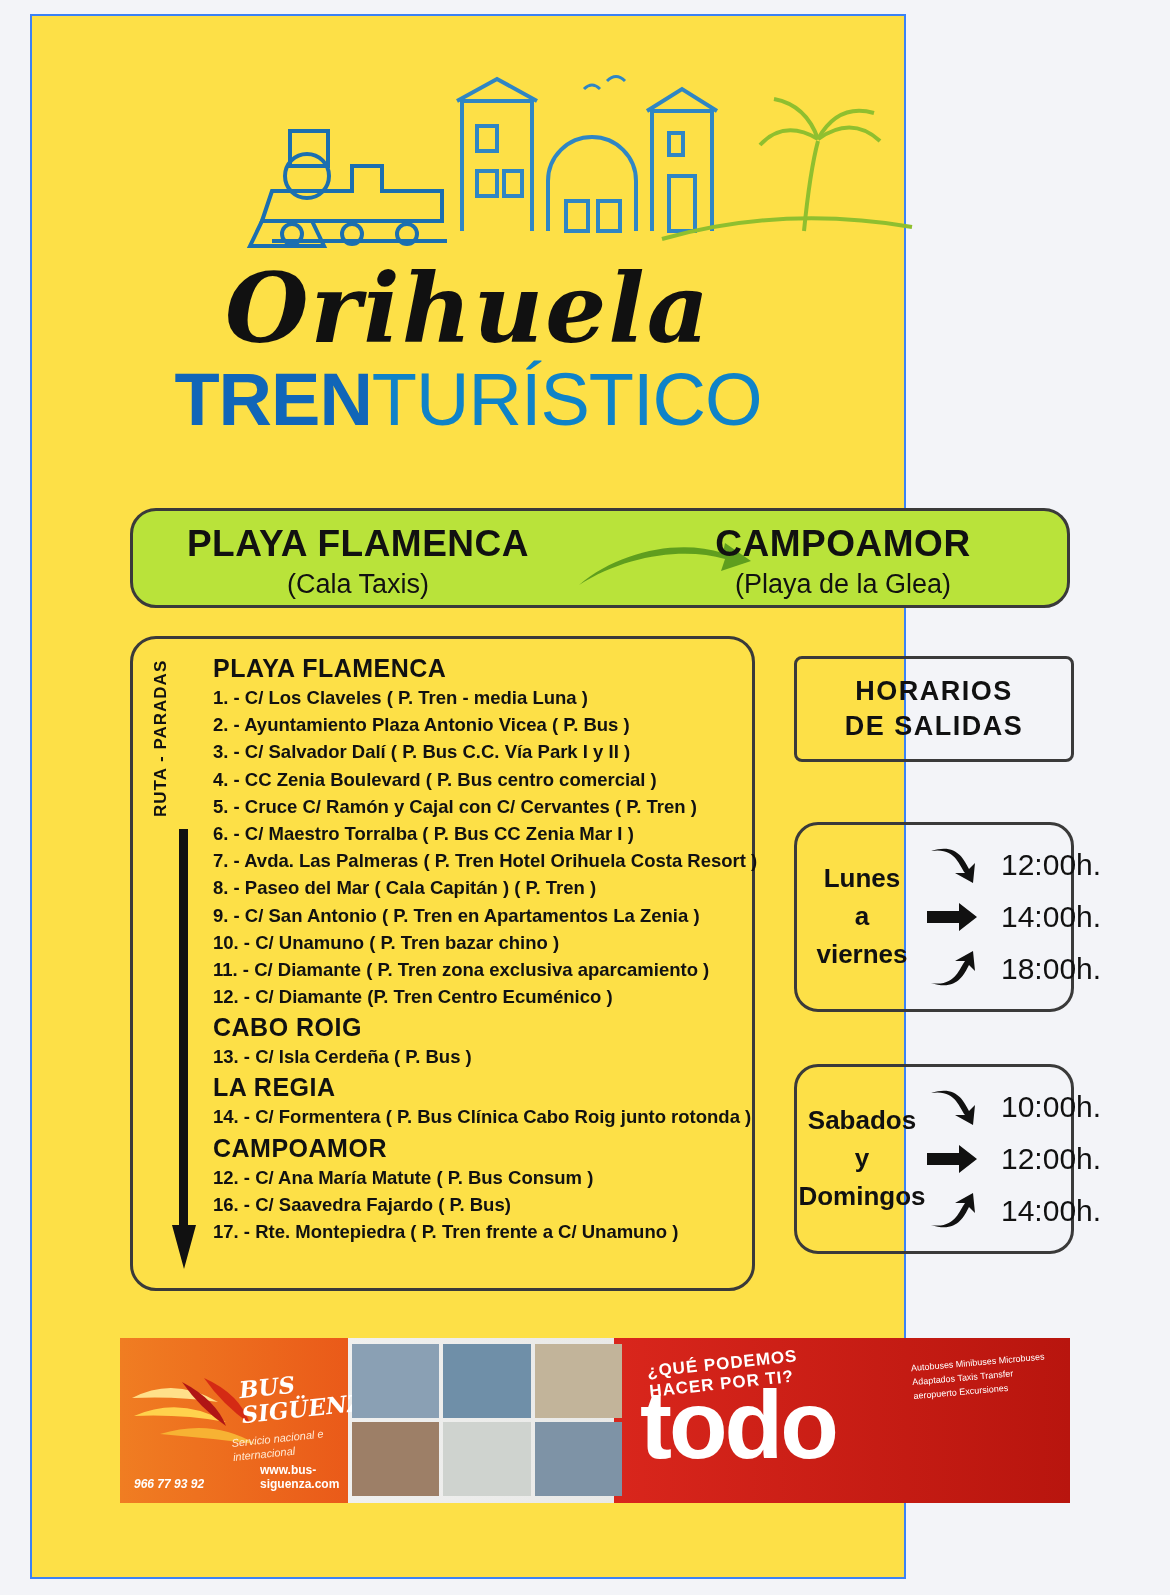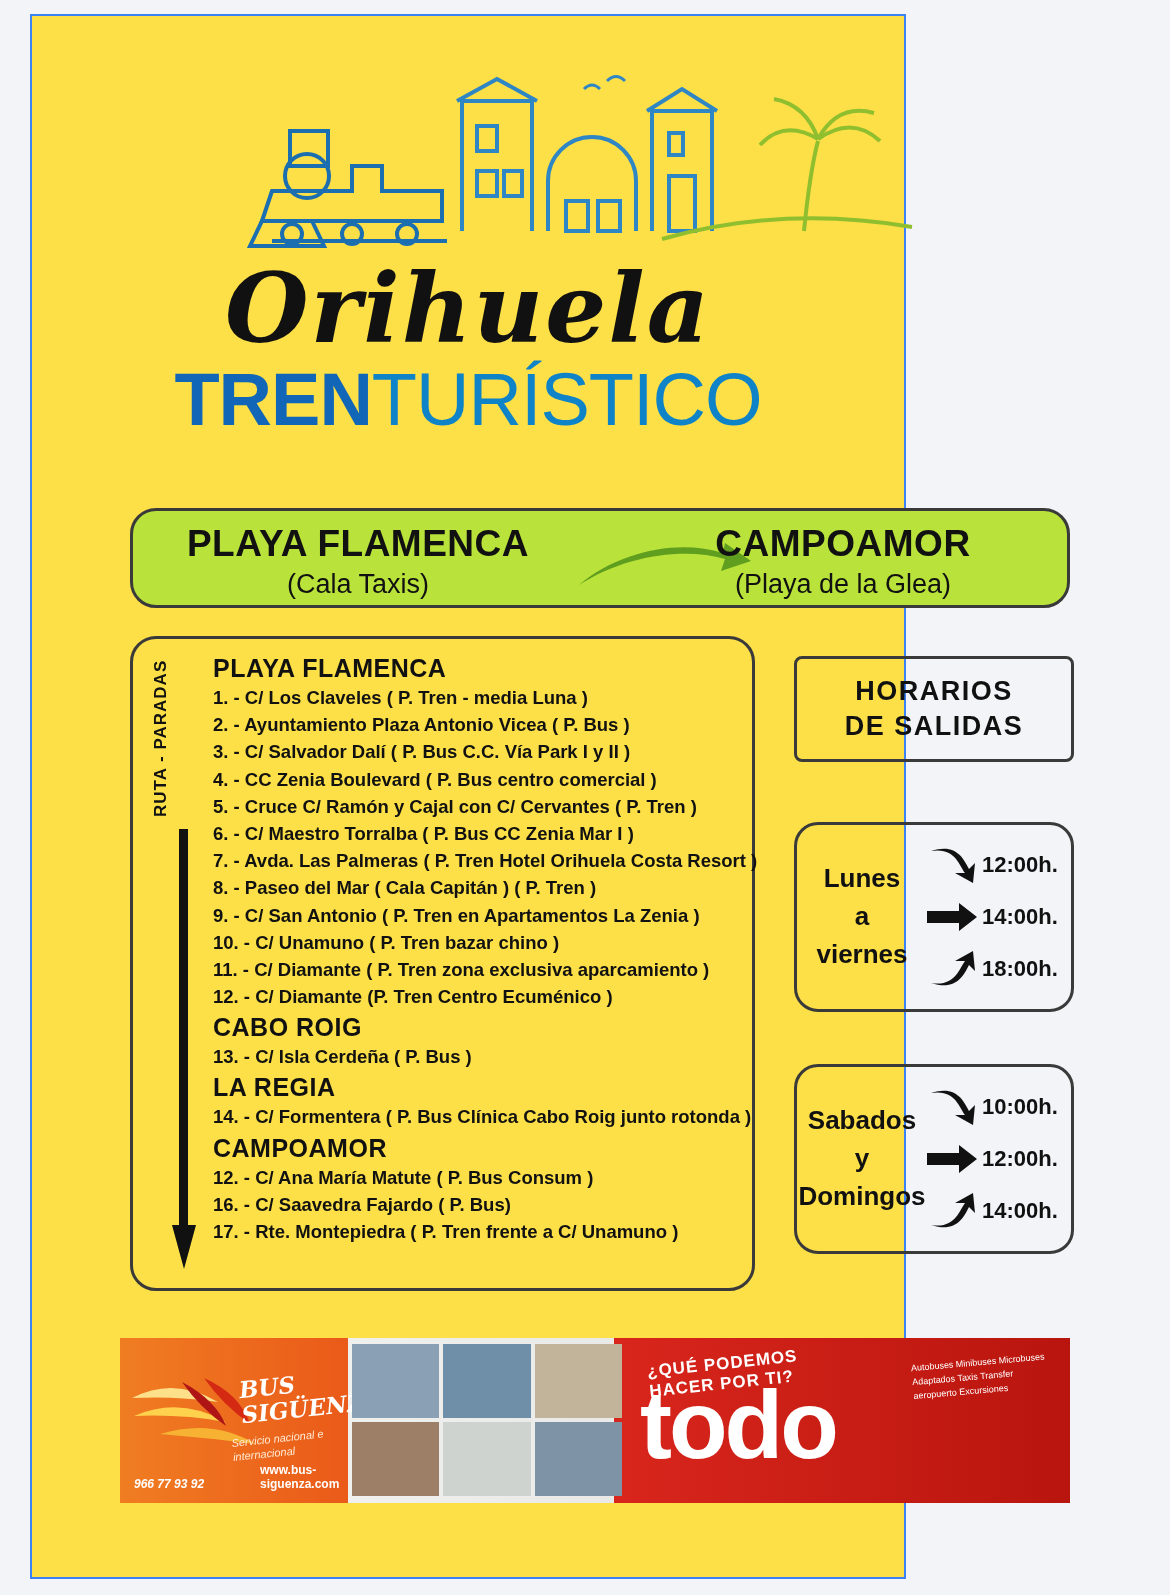--- a/index.html
+++ b/index.html
@@ -213,24 +213,24 @@
     display: flex;
     flex-direction: column;
     justify-content: center;
   }
   .sched-row {
     display: flex;
     align-items: center;
     height: 52px;
   }
   .sched-row .t {
-    font-size: 22px;
-    font-weight: bold;
-    color: #111;
-    margin-left: 1px;
+    font-size: 30px;
+    font-weight: normal;
+    color: #111;
+    margin-left: 20px;
   }
   .curve-arrow { width: 56px; height: 40px; flex: none; }
 
   
   .ad {
     position: absolute;
     left: 88px;
     top: 1322px;
     width: 950px;
     height: 165px;

